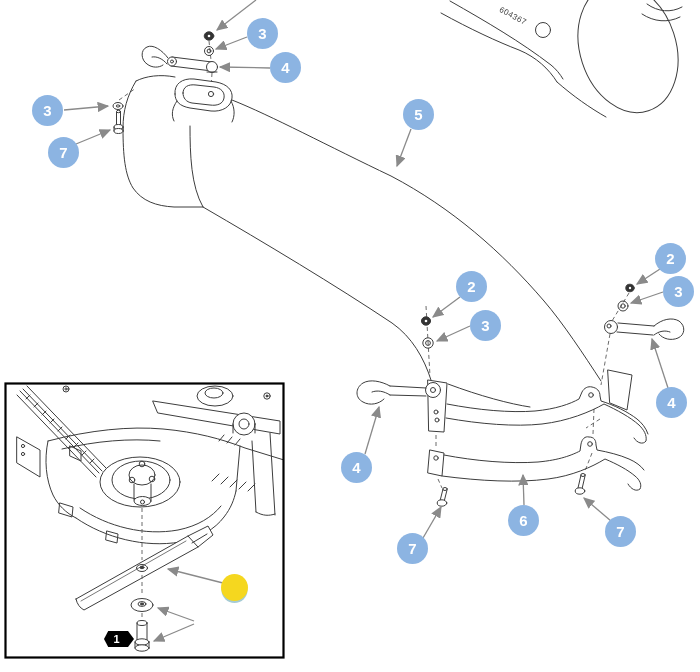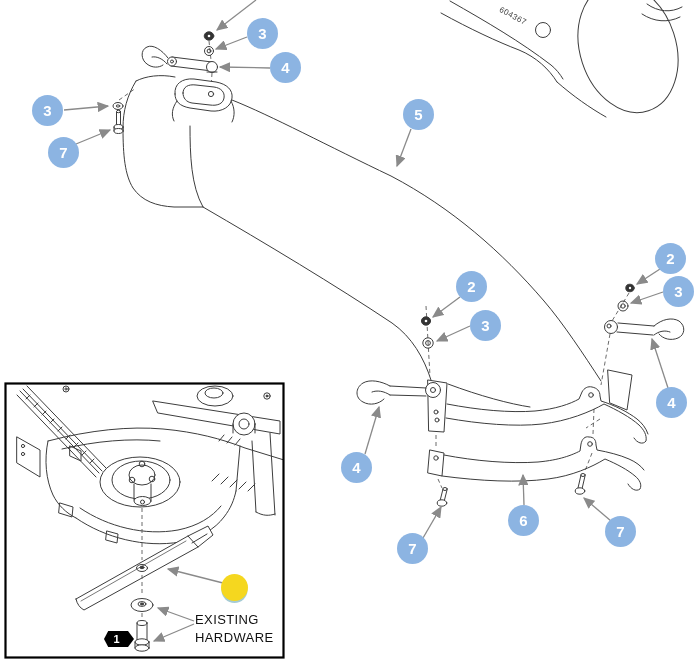--- a/index.html
+++ b/index.html
@@ -260,20 +260,16 @@
   <div class="callout" style="left:656px;top:387px">4</div>
   <div class="callout" style="left:341px;top:452px">4</div>
   <div class="callout" style="left:508px;top:505px">6</div>
   <div class="callout" style="left:397px;top:533px">7</div>
   <div class="callout" style="left:605px;top:516px">7</div>
 
   <div id="part-number">604367</div>
 
   <div id="highlight-dot"></div>
 
-  <div id="existing-hardware">
-    <div>EXISTING</div>
-    <div>HARDWARE</div>
-  </div>
 
   <div id="step-tag">1</div>
 
 </div>
 
 </body></html>

